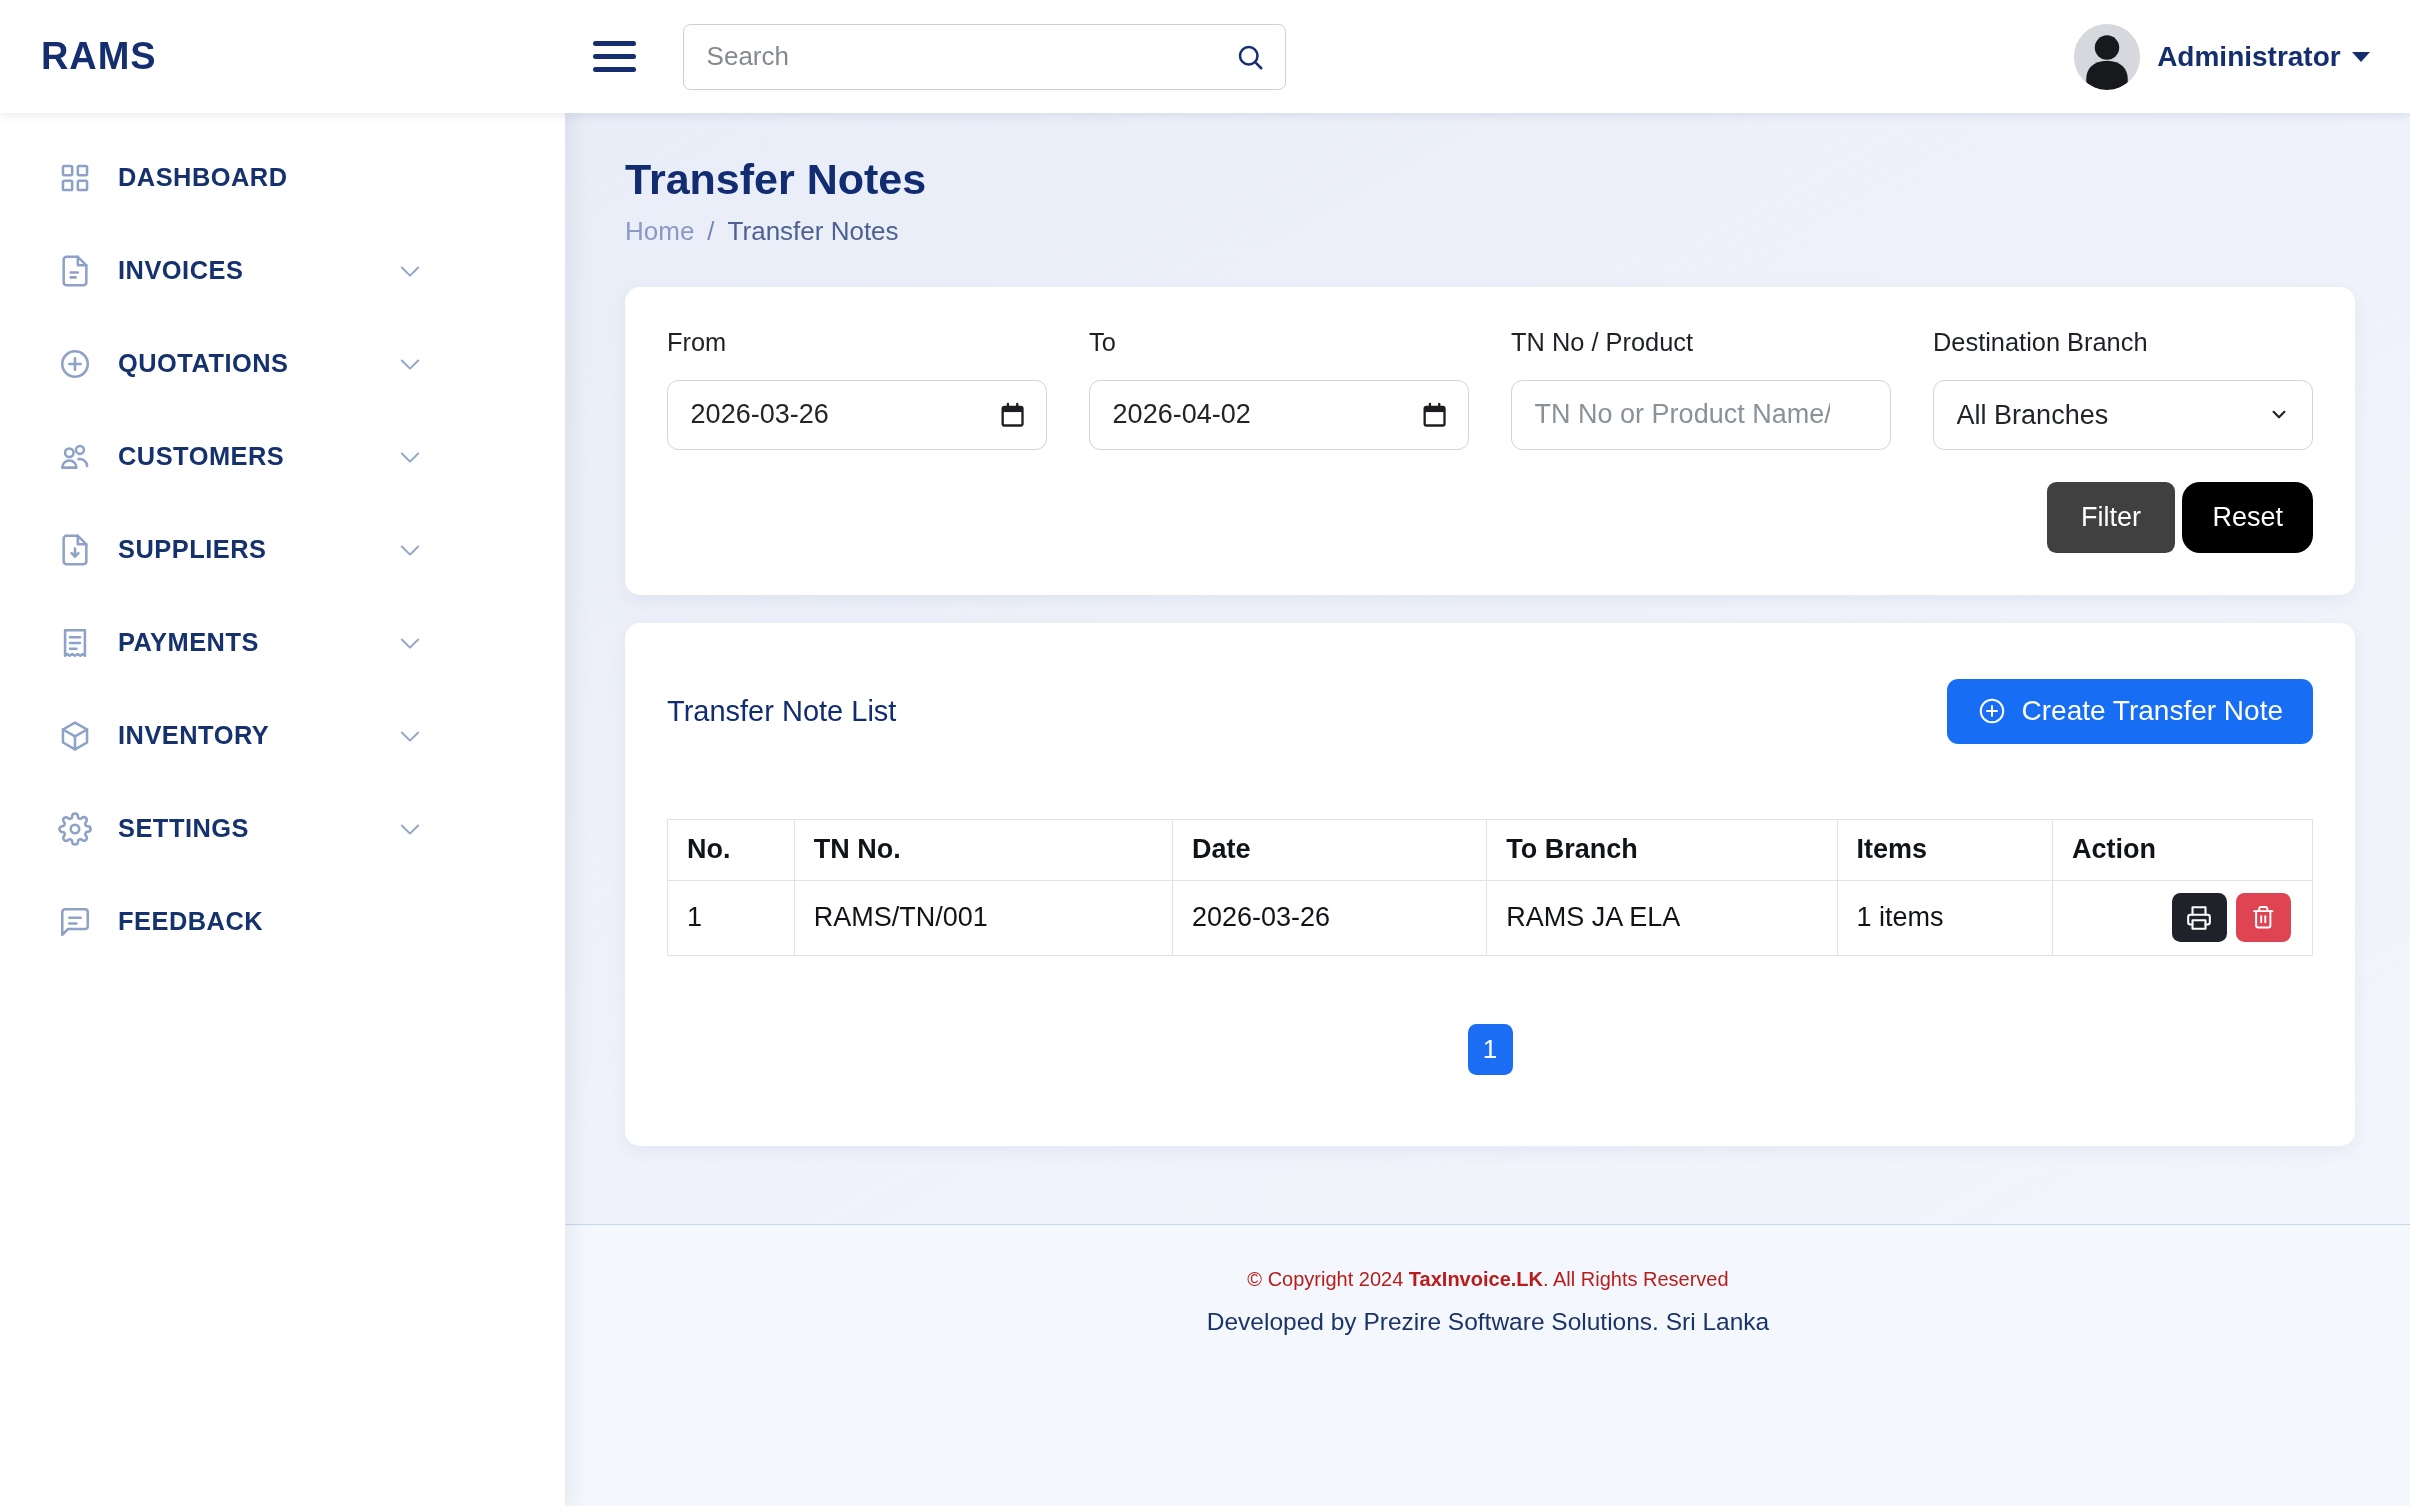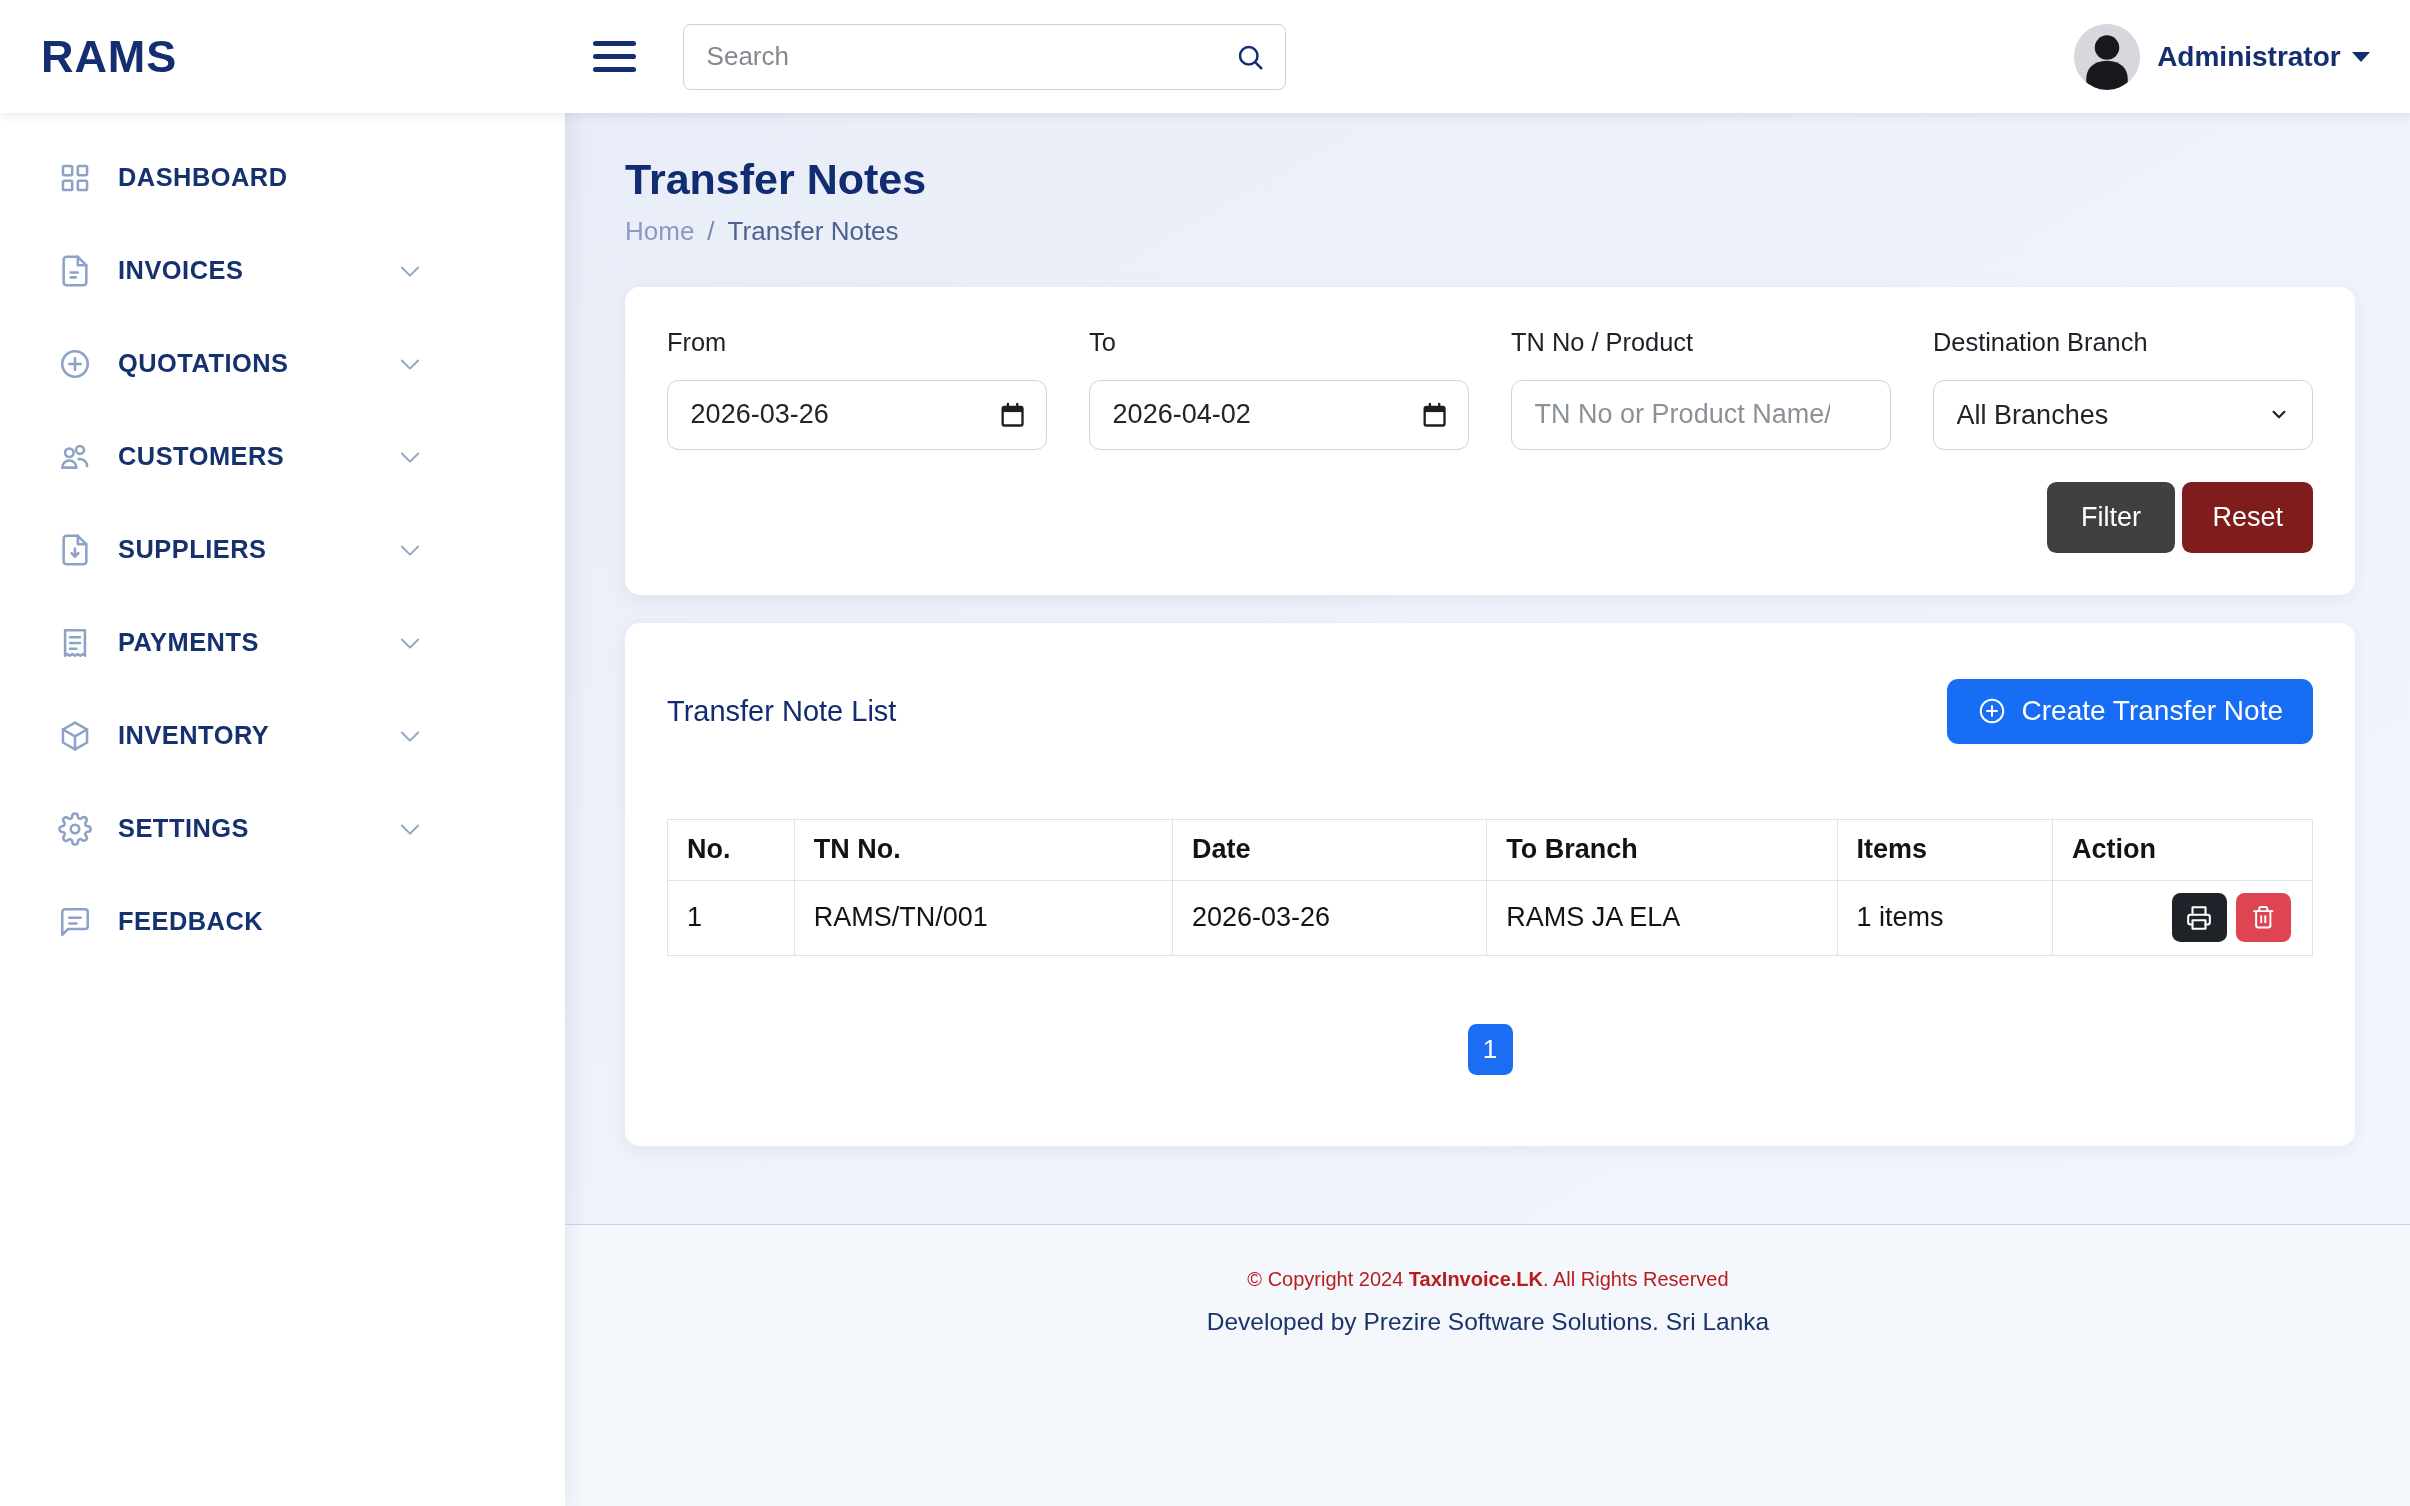--- a/index.html
+++ b/index.html
@@ -17,21 +17,21 @@
   
   .topbar {
     position: absolute; top: 0; left: 0; right: 0; height: 113px;
     background: #ffffff;
     display: flex; align-items: center;
     padding: 0 41px;
     box-shadow: 0 2.8px 9.4px rgba(24,45,97,0.10);
     z-index: 5;
   }
   .logo {
-    font-size: 45px; font-weight: 800; letter-spacing: 0.9px;
+    font-size: 38px; font-weight: 800; letter-spacing: 0.9px;
     color: #142e70; min-width: 524px;
   }
   .burger { width: 43px; cursor: pointer; margin-left: 28px; }
   .burger span { display: block; height: 4.7px; border-radius: 2.8px; background: #142e70; }
   .burger span + span { margin-top: 8.5px; }
   .search-wrap { position: relative; margin-left: 47px; }
   .search-wrap input {
     width: 603px; height: 66px;
     border: 1.4px solid #c9cfd8; border-radius: 7.5px;
     font-family: "Liberation Sans", sans-serif;
@@ -102,21 +102,21 @@
   .control input::placeholder { color: #8a9199; }
   .control .trail-icon { position: absolute; right: 21px; top: 21px; pointer-events: none; color: #1c1e21; }
   .btn-row { margin-top: 32px; display: flex; justify-content: flex-end; gap: 7.5px; }
   .btn {
     border: none; border-radius: 9.4px; height: 71px;
     font-family: "Liberation Sans", sans-serif;
     font-size: 27px; color: #ffffff; cursor: pointer;
     display: inline-flex; align-items: center; justify-content: center;
   }
   .btn-blue { background: #404040; padding: 0 34px; }
-  .btn-gray { background: #7f1d1d; padding: 0 30px; }
+  .btn-gray { background: #000000; padding: 0 30px; border-radius: 18px; }
 
   
   .list-card { margin-top: 28px; padding: 56px 42px 71px; }
   .list-head { display: flex; align-items: center; justify-content: space-between; margin-bottom: 75px; }
   .list-title { font-size: 29px; font-weight: 400; color: #112c70; }
   .create-btn {
     background: #176ef5; border: none; border-radius: 11.3px;
     height: 65px; padding: 0 30px; cursor: pointer;
     display: inline-flex; align-items: center; gap: 15px;
     color: #ffffff; font-family: "Liberation Sans", sans-serif; font-size: 28px;

